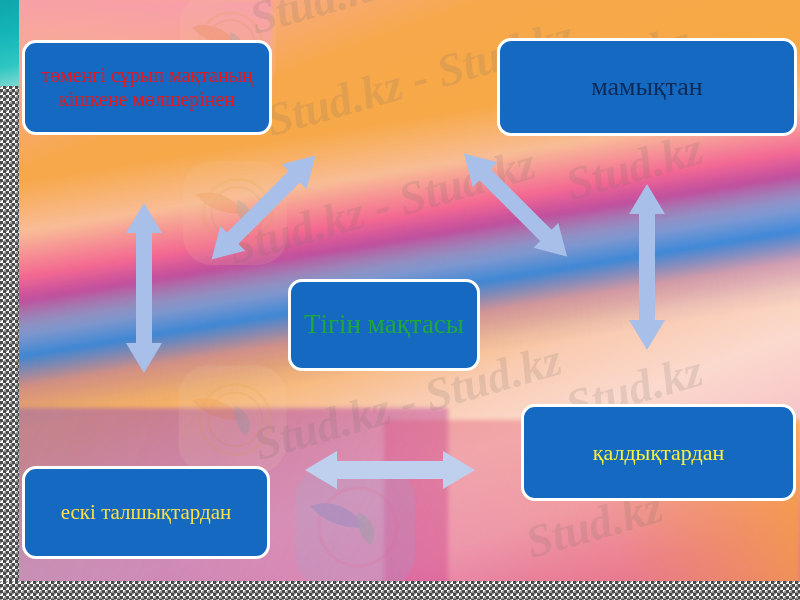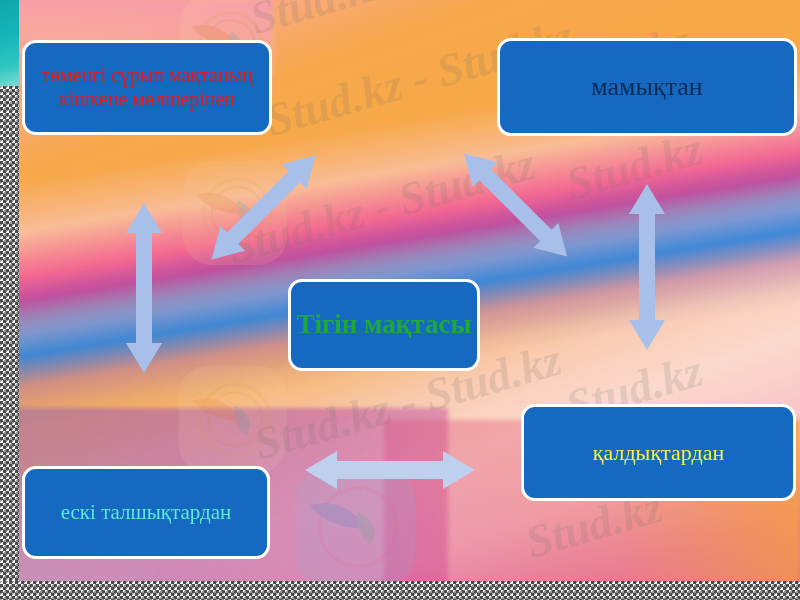--- a/index.html
+++ b/index.html
@@ -119,24 +119,24 @@
     box-sizing:border-box;
     display:flex;align-items:center;justify-content:center;
     text-align:center;
     line-height:1.18;
     font-family:"Liberation Serif", serif;
   }
   #box-top-left{left:22px;top:40px;width:250px;height:95px;}
   #box-top-left .txt{color:#e8171b;font-size:20px;padding:0 6px;}
   #box-top-right{left:497px;top:38px;width:300px;height:98px;}
   #box-top-right .txt{color:#0d2a56;font-size:26px;}
-  #box-center{left:288px;top:279px;width:192px;height:92px;font-weight:bold;}
+  #box-center{left:288px;top:279px;width:192px;height:92px;}
   #box-center .txt{color:#1ea83c;font-size:27px;}
   #box-bottom-left{left:22px;top:466px;width:248px;height:93px;}
-  #box-bottom-left .txt{color:#5eead4;font-size:21px;}
+  #box-bottom-left .txt{color:#fde047;font-size:21px;}
   #box-bottom-right{left:521px;top:404px;width:275px;height:97px;}
   #box-bottom-right .txt{color:#fbf23c;font-size:22px;}
 </style>
 </head>
 <body>
 
 <div id="slide">
 
   <div class="bg-base"></div>
   <div class="bg-topleft"></div>

